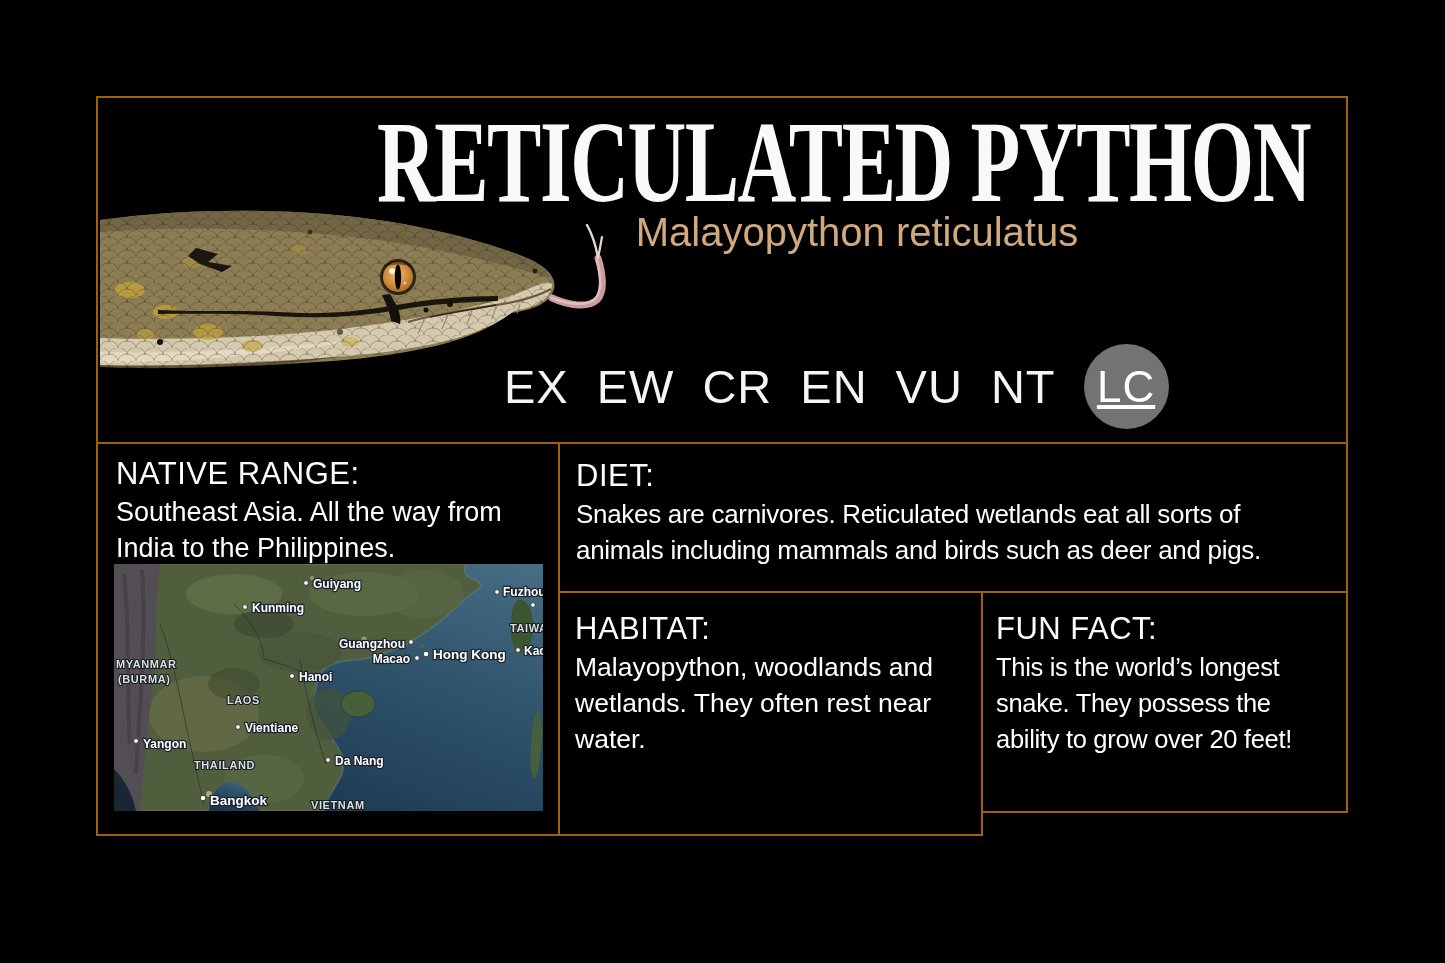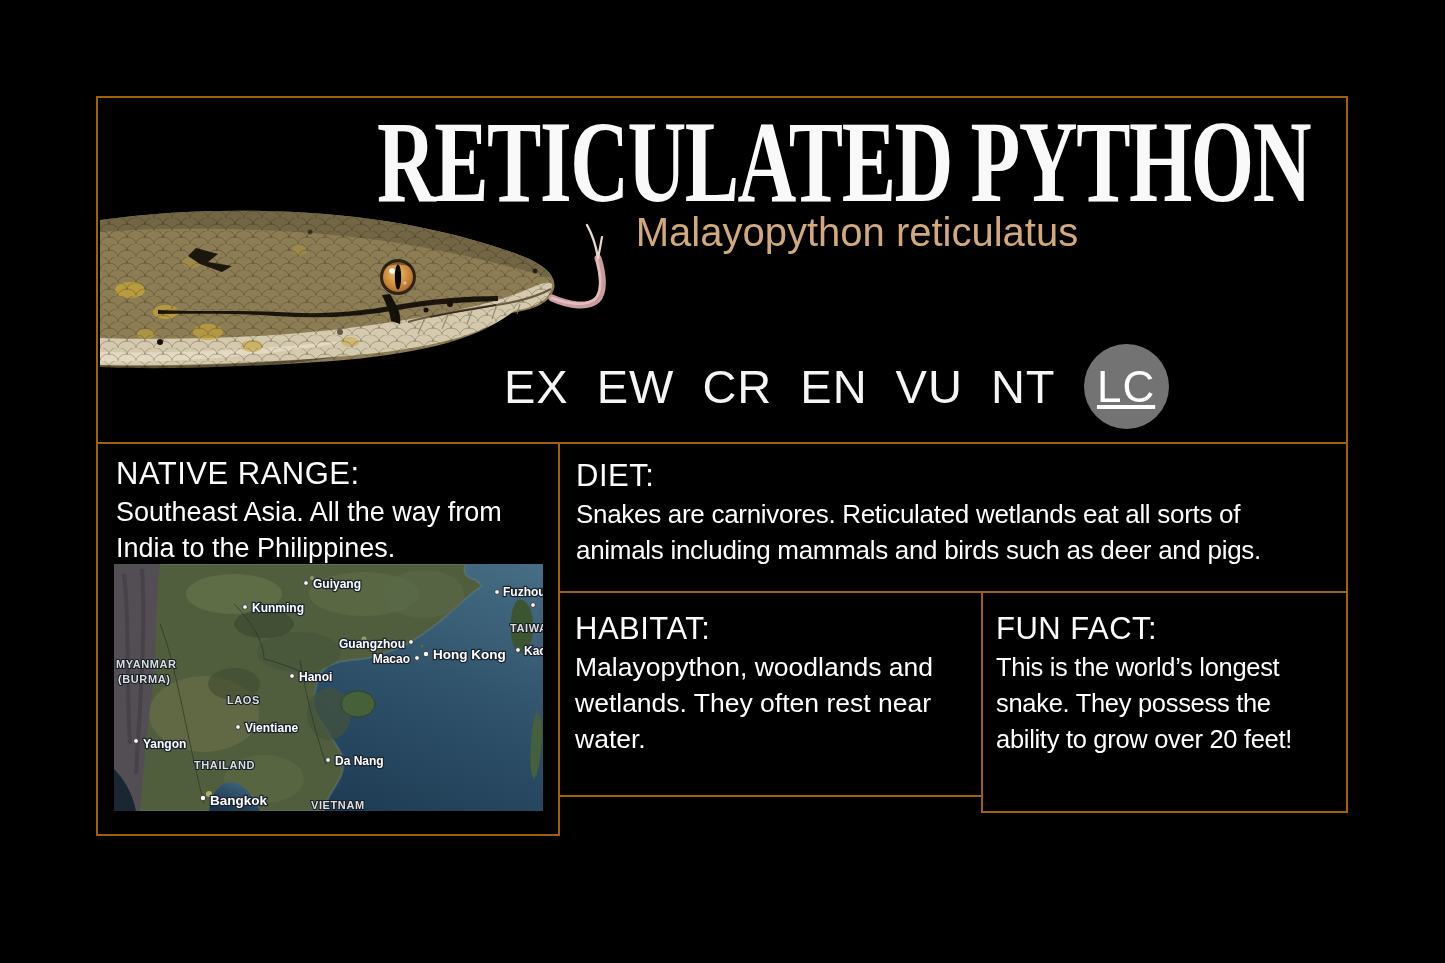--- a/index.html
+++ b/index.html
@@ -3,21 +3,21 @@
 <meta charset="utf-8">
 <style>
   html,body{margin:0;padding:0;background:#000;}
   .stage{position:relative;width:1445px;height:963px;background:#000;overflow:hidden;
          font-family:"Liberation Sans",sans-serif;color:#fff;}
   .card{position:absolute;left:96px;top:96px;width:1252px;height:740px;}
   .panel{position:absolute;border:2px solid #a16207;box-sizing:border-box;background:transparent;}
   .panel-title{left:0;top:0;width:1252px;height:348px;}
   .panel-native{left:0;top:346px;width:464px;height:394px;}
   .panel-diet{left:462px;top:346px;width:790px;height:151px;}
-  .panel-habitat{left:462px;top:495px;width:425px;height:206px;}
+  .panel-habitat{left:462px;top:495px;width:425px;height:245px;}
   .panel-funfact{left:885px;top:495px;width:367px;height:222px;}
 
   .species-title{position:absolute;left:279px;top:6px;white-space:nowrap;
      font-family:"Liberation Serif",serif;font-weight:700;font-size:110px;line-height:110px;
      letter-spacing:-2px;color:#f9f9f9;transform:scale(0.74,1.05);transform-origin:left top;}
   .sci-name{position:absolute;left:521px;top:111px;width:476px;text-align:center;
      font-size:40px;line-height:46px;color:#d2a97c;white-space:nowrap;}
   .status-row{position:absolute;left:406px;top:246px;height:85px;display:flex;
      align-items:center;gap:28px;font-size:47px;letter-spacing:1px;color:#f5f5f5;white-space:nowrap;}
   .status-circle{width:85px;height:85px;border-radius:50%;background:#737373;

